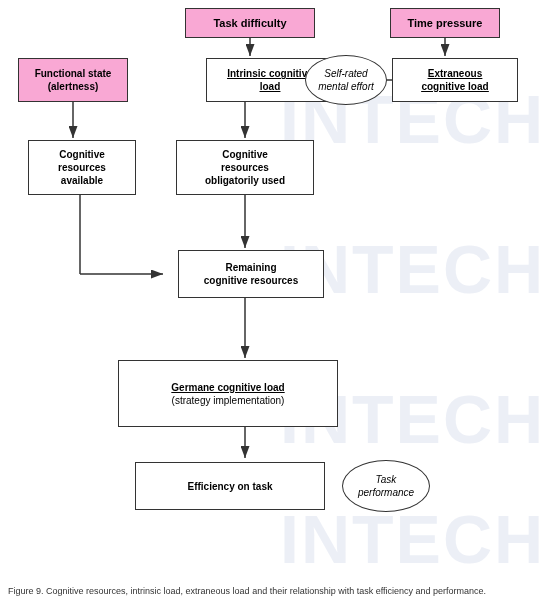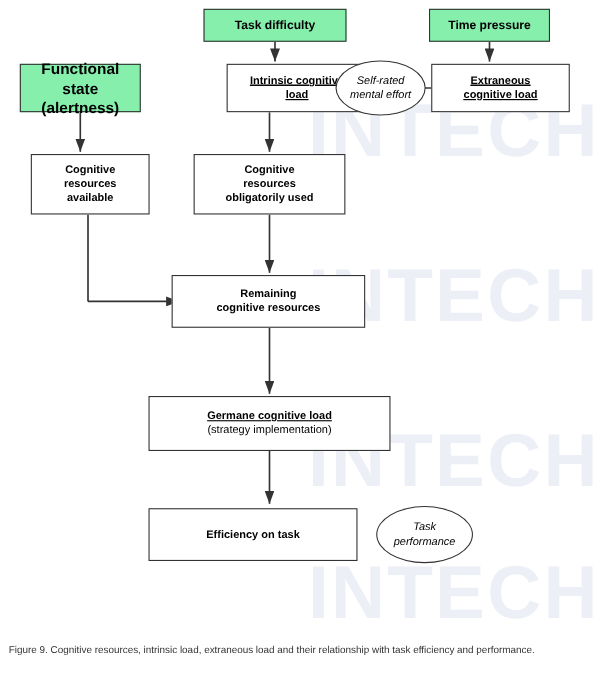--- a/index.html
+++ b/index.html
@@ -38,21 +38,21 @@
       border: 1.5px solid #333;
       background: #fff;
       display: flex;
       align-items: center;
       justify-content: center;
       text-align: center;
       padding: 5px 8px;
       line-height: 1.3;
     }
     .box.shaded {
-      background: #86efac;
+      background: #f9a8d4;
     }
     .box.bold-text {
       font-weight: bold;
     }
     .box.underline-title span {
       text-decoration: underline;
       font-weight: bold;
     }
 
     
@@ -130,21 +130,21 @@
   </svg>
 
   <div class="box shaded bold-text" style="left:185px; top:8px; width:130px; height:30px;">
     <span>Task difficulty</span>
   </div>
 
   <div class="box shaded bold-text" style="left:390px; top:8px; width:110px; height:30px;">
     <span>Time pressure</span>
   </div>
 
-  <div class="box shaded bold-text" style="left:18px; top:58px; width:110px; height:44px; font-size:14px;">
+  <div class="box shaded bold-text" style="left:18px; top:58px; width:110px; height:44px; font-size:10px;">
     <span>Functional state<br>(alertness)</span>
   </div>
 
   <div class="box underline-title" style="left:170px; top:58px; width:128px; height:44px; font-size:10px;margin-left:36px;">
     <span><span style="text-decoration:underline;font-weight:bold;">Intrinsic cognitive<br>load</span></span>
   </div>
 
   <div class="box underline-title" style="left:392px; top:58px; width:126px; height:44px; font-size:10px;">
     <span><span style="text-decoration:underline;font-weight:bold;">Extraneous<br>cognitive load</span></span>
   </div>
@@ -155,25 +155,25 @@
 
   <div class="box bold-text" style="left:28px; top:140px; width:108px; height:55px; font-size:10px;">
     <span><b>Cognitive<br>resources<br>available</b></span>
   </div>
 
   <div class="box bold-text" style="left:176px; top:140px; width:138px; height:55px; font-size:10px;">
     <span><b>Cognitive<br>resources<br>obligatorily used</b></span>
   </div>
 
 
-  <div class="box bold-text" style="left:156px; top:250px; width:176px; height:48px; font-size:10px;">
+  <div class="box bold-text" style="left:178px; top:250px; width:146px; height:48px; font-size:10px;">
     <span><b>Remaining<br>cognitive resources</b></span>
   </div>
 
-  <div class="box" style="left:135px; top:360px; width:220px; height:50px; font-size:10px;">
+  <div class="box" style="left:118px; top:360px; width:220px; height:67px; font-size:10px;">
     <span><span style="text-decoration:underline;font-weight:bold;">Germane cognitive load</span><br>(strategy implementation)</span>
   </div>
 
   <div class="box bold-text" style="left:135px; top:462px; width:190px; height:48px; font-size:10px;">
     <span><b>Efficiency on task</b></span>
   </div>
 
   <div class="ellipse" style="left:342px; top:460px; width:88px; height:52px; font-size:10px;">
     <span>Task<br>performance</span>
   </div>

